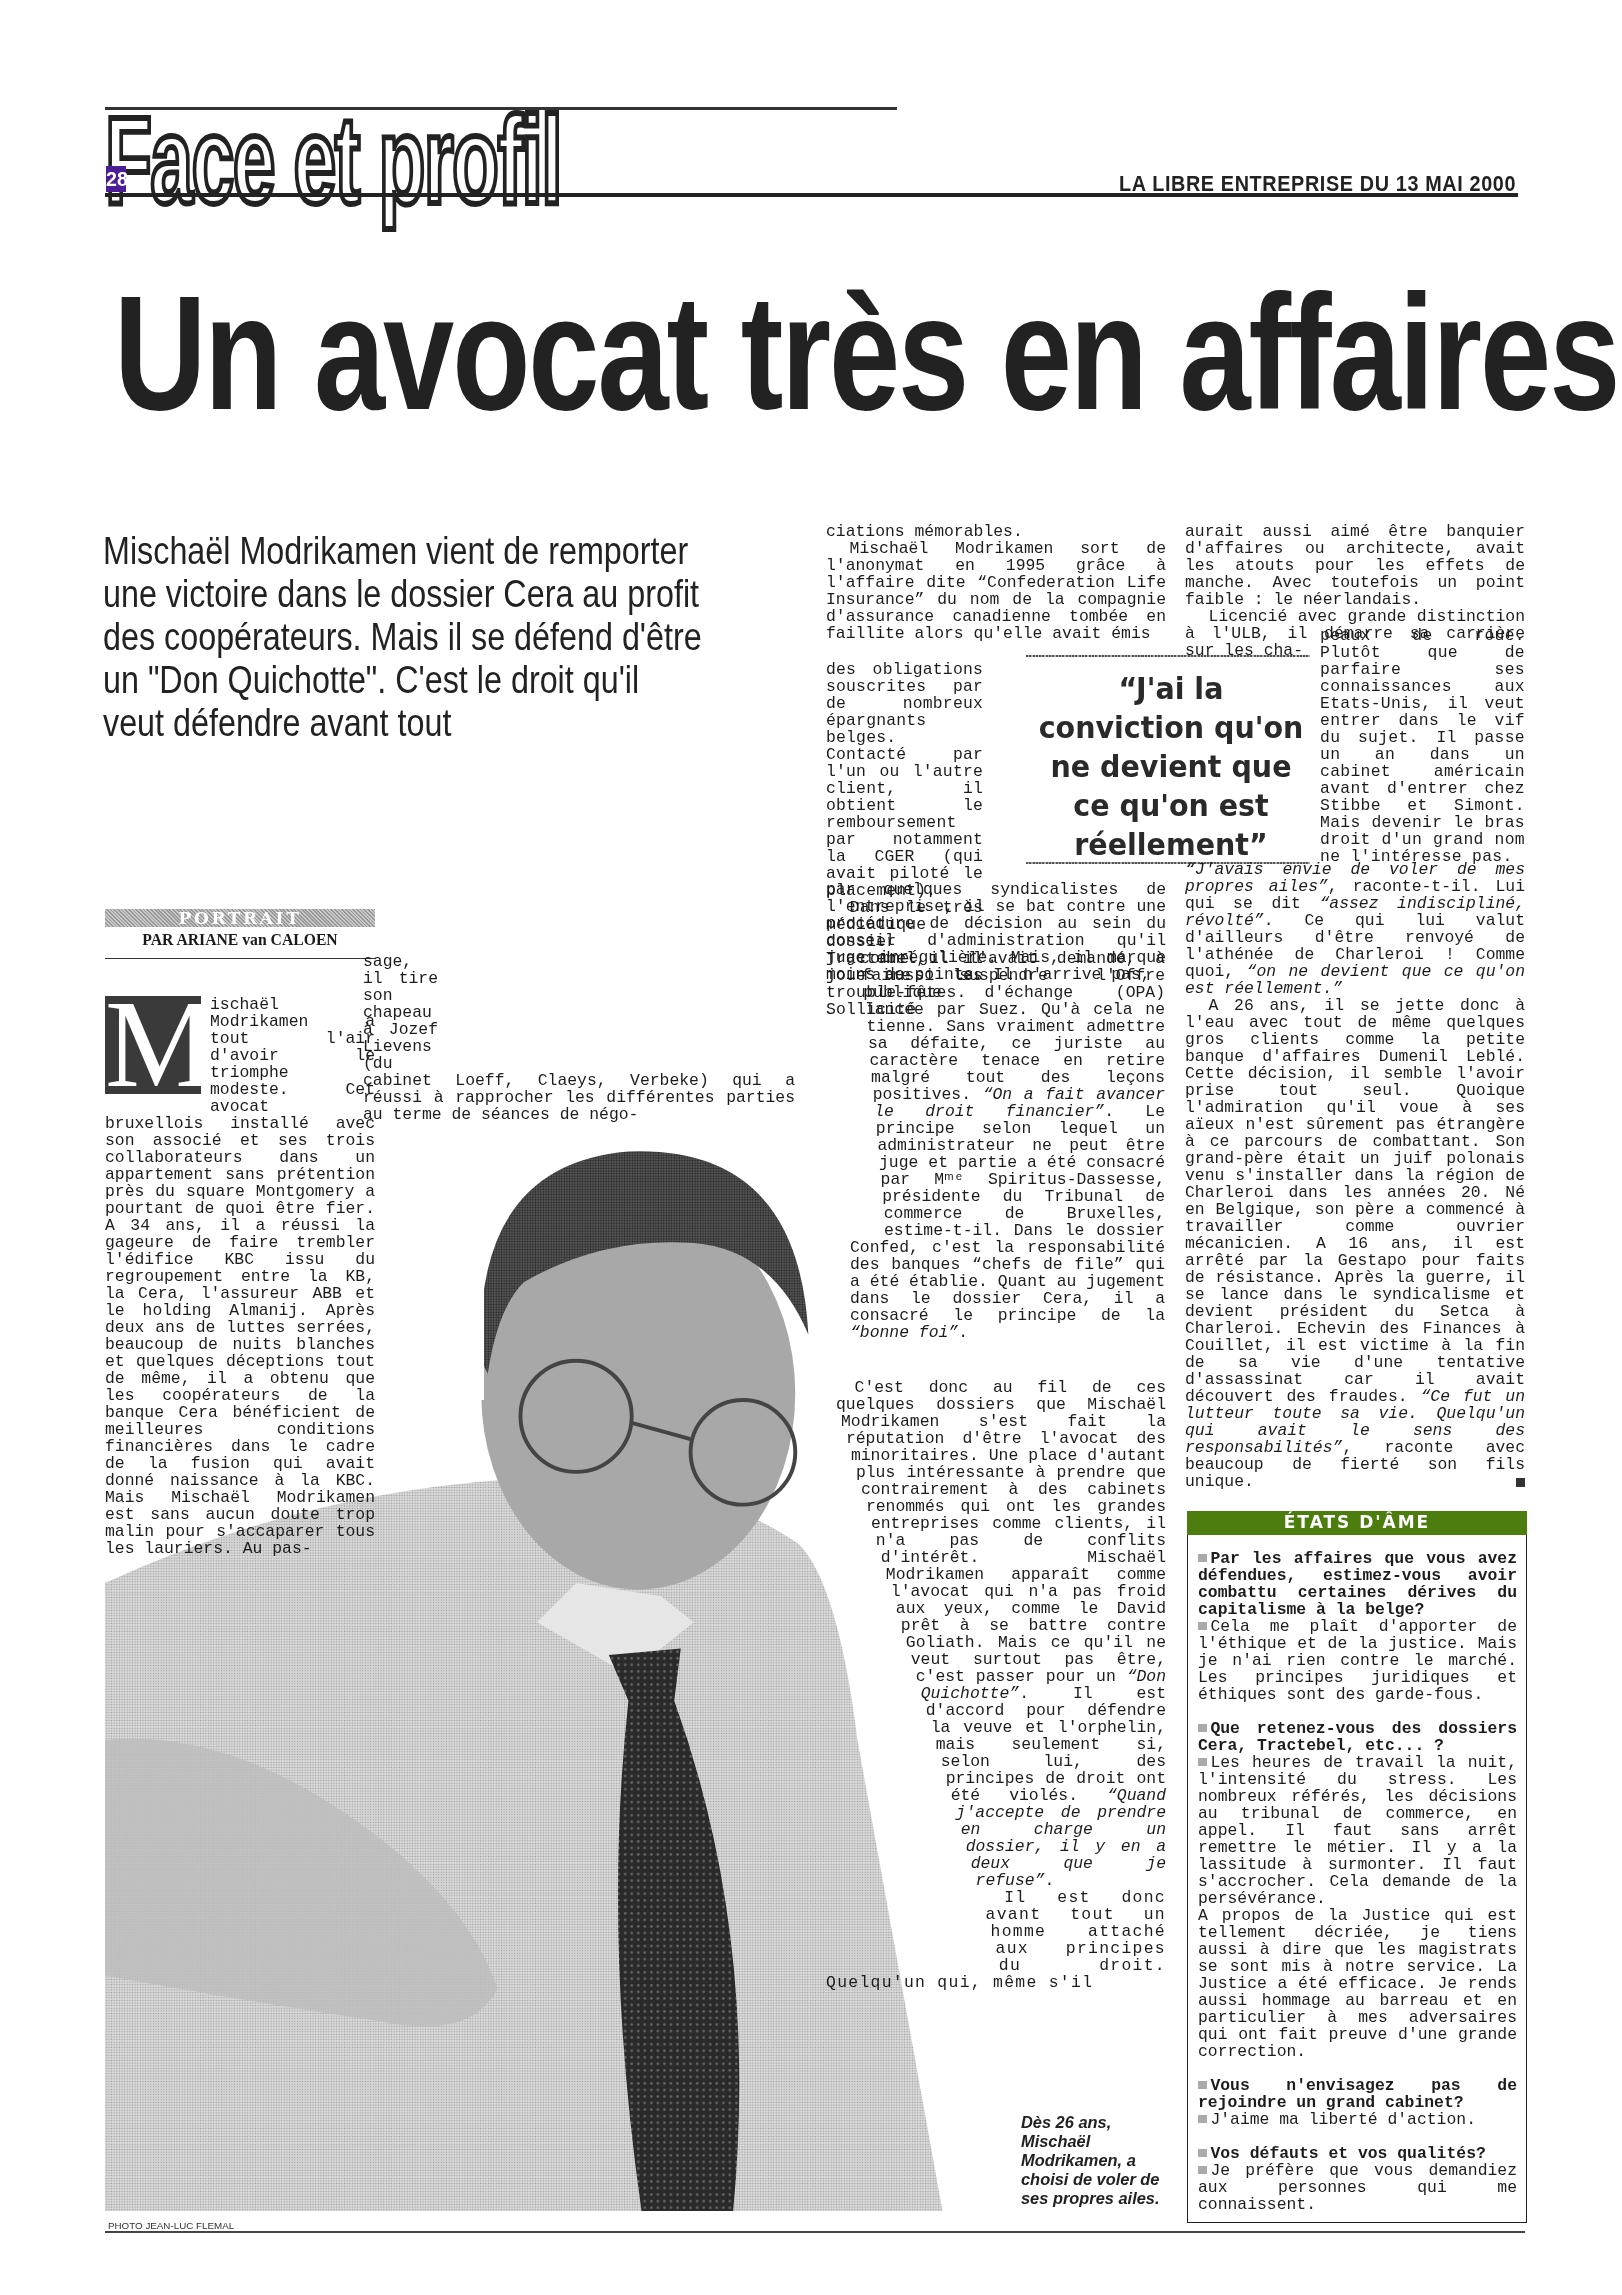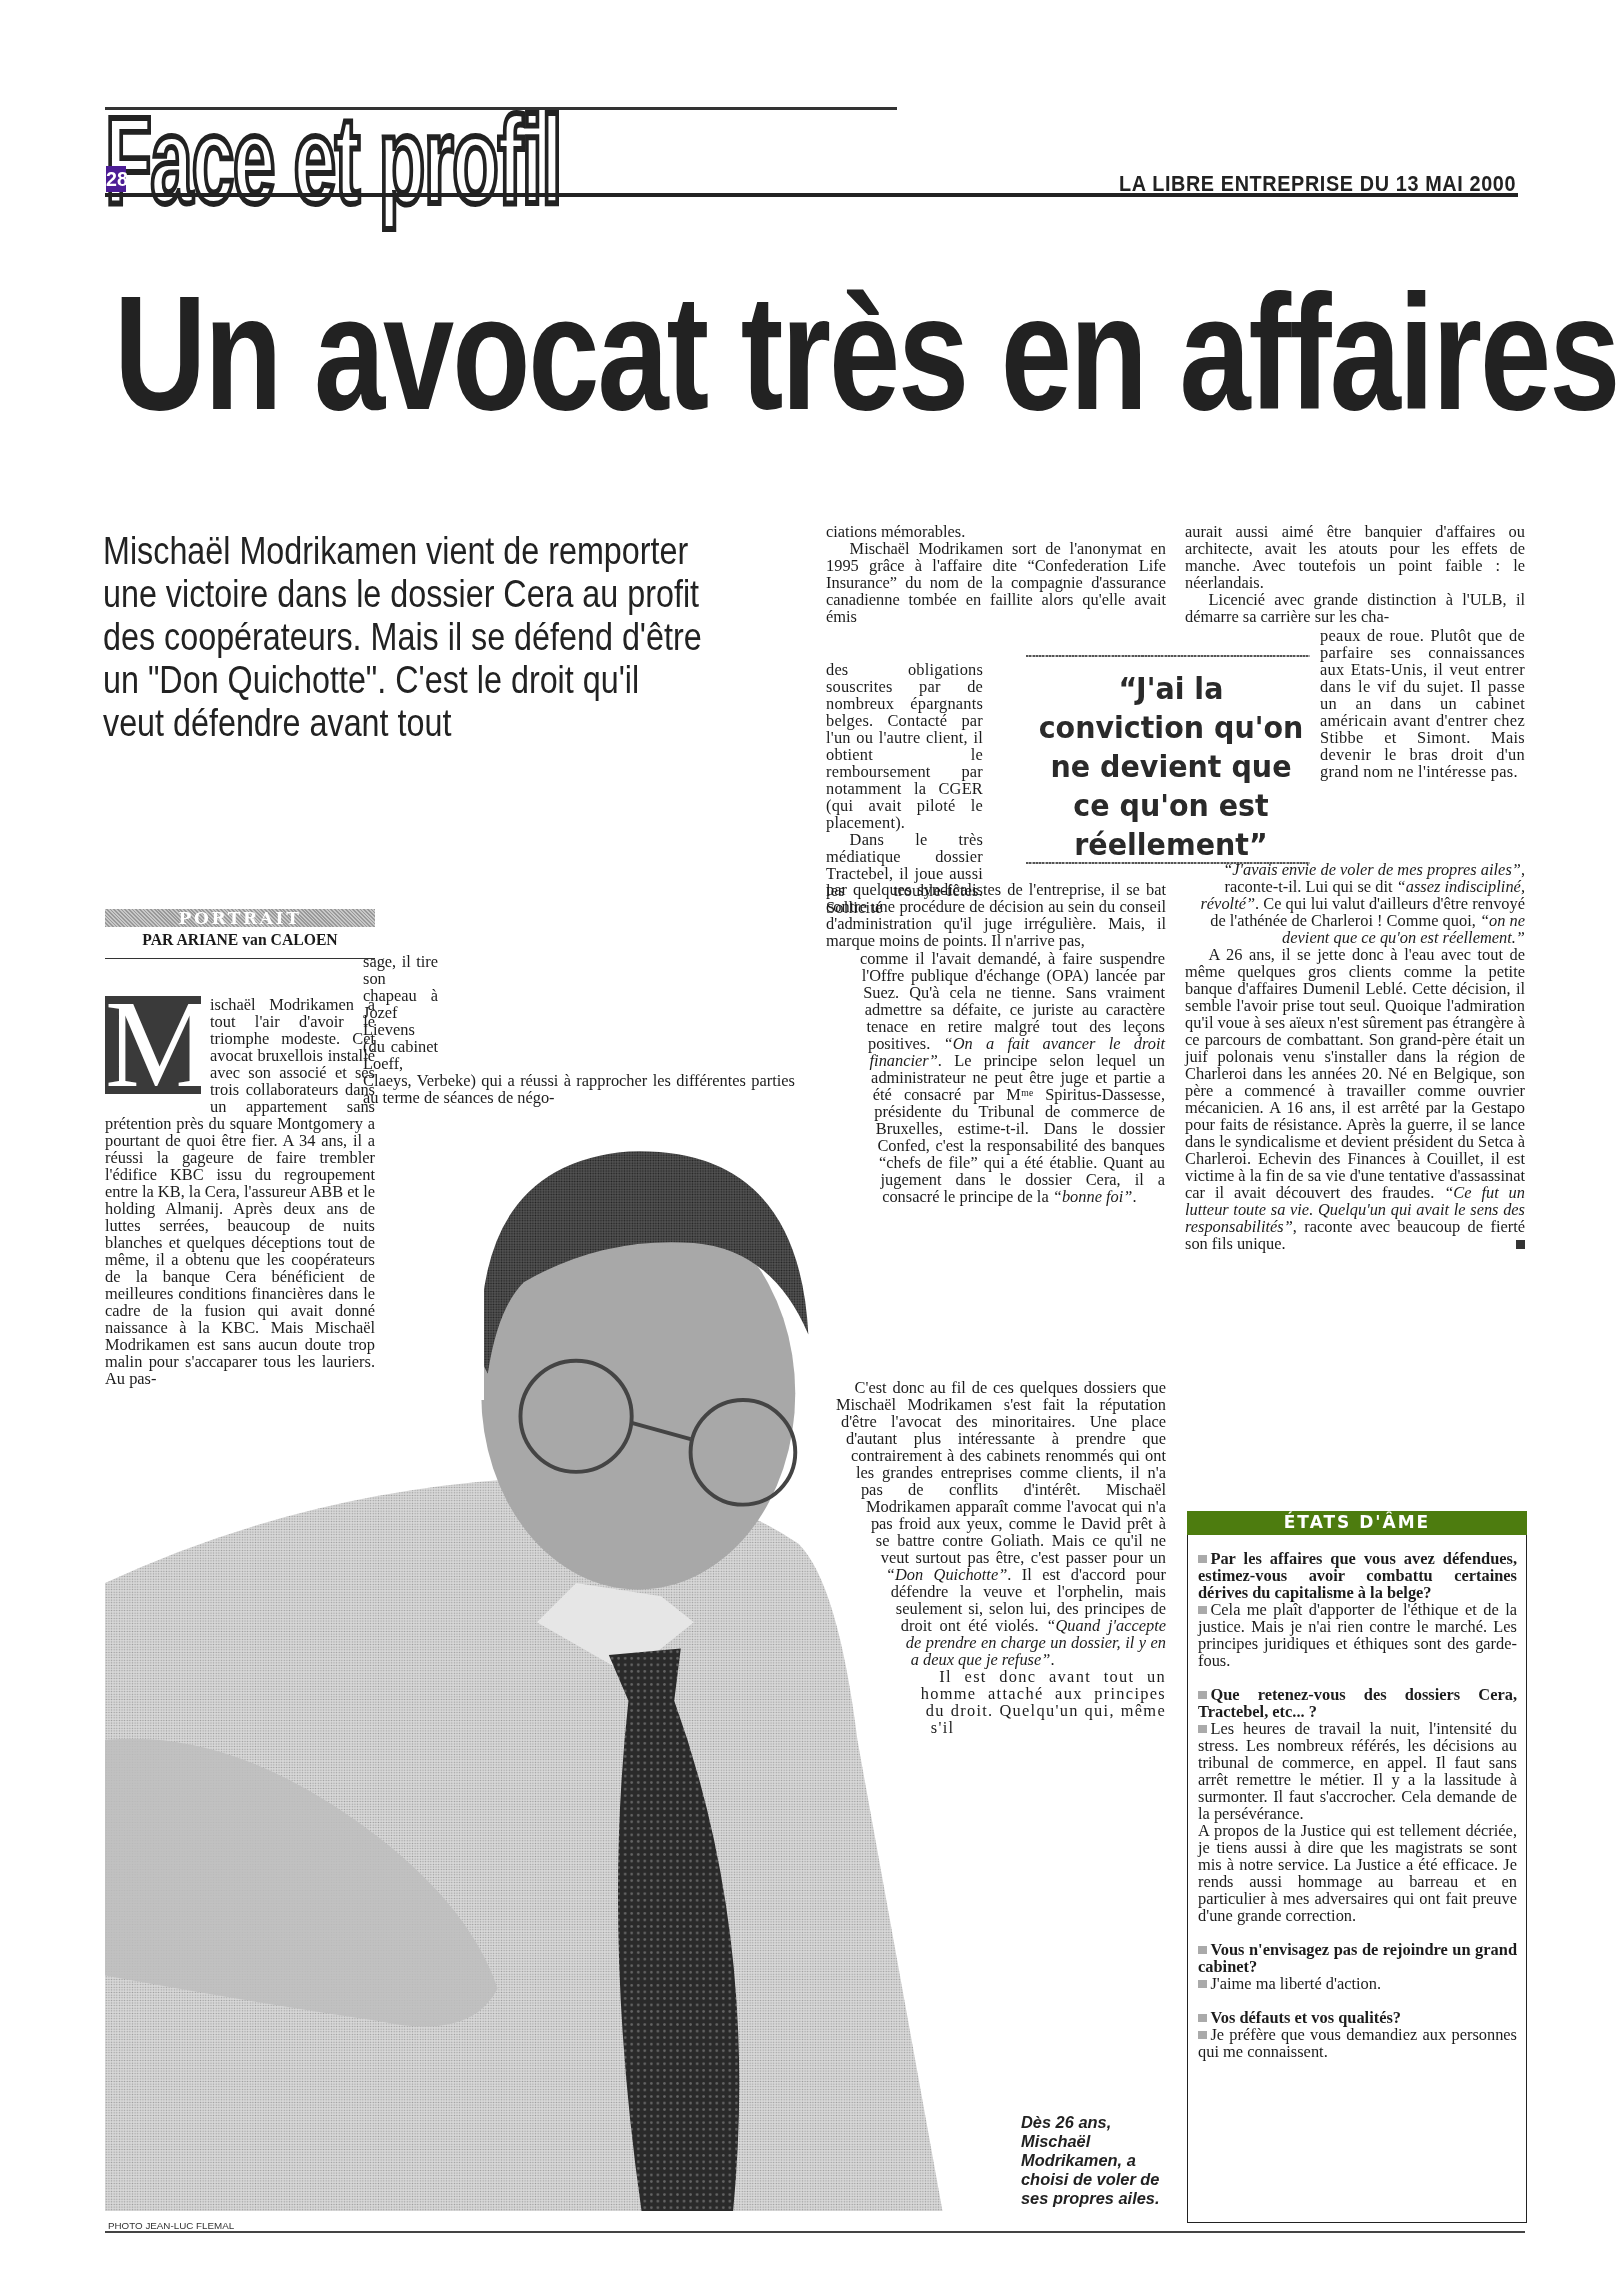--- a/index.html
+++ b/index.html
@@ -11,21 +11,21 @@
   .rule-top { left:105px; top:107px; width:792px; height:2.6px; background:#333; }
   .rule-bot { left:105px; top:193px; width:1413px; height:3.9px; background:#222; }
   .pagenum { left:106px; top:166px; width:19.6px; height:26px; background:#4c1d95; color:#fff; font-family:"Liberation Sans",sans-serif; font-size:19.6px; font-weight:bold; text-align:center; line-height:26px; }
   .paper-date { right:106px; top:171px; font-family:"Liberation Sans",sans-serif; font-size:22px; font-weight:bold; letter-spacing:0.7px; color:#222; transform:scaleX(0.9); transform-origin:right top; white-space:nowrap; }
 
   .headline { left:114px; top:268px; font-family:"Liberation Sans",sans-serif; font-weight:bold; font-size:164px; line-height:170px; letter-spacing:-2.6px; transform:scaleX(0.78); transform-origin:left top; color:#222; white-space:nowrap; }
 
   .chapo { left:103px; top:530px; width:602px; font-family:"Liberation Sans",sans-serif; font-size:38px; line-height:43px; color:#222; transform:scaleX(0.85); transform-origin:left top; width:707px; }
 
   
-  .txt { font-family:Liberation Serif, serif; font-size:16.4px; line-height:17px; color:#1c1c1c; text-align:justify; hyphens:manual; }
+  .txt { font-family:Liberation Mono, monospace; font-size:16.4px; line-height:17px; color:#1c1c1c; text-align:justify; hyphens:manual; }
   .txt p { margin:0; text-indent:0; }
   .txt p.ind { text-indent:23.6px; }
   .txt i { font-style:italic; }
 
   .portrait-band { left:105px; top:909px; width:270px; height:18.3px; background:repeating-linear-gradient(45deg,#999 0 1.3px,#c8c8c8 1.3px 2.6px); color:#fff; font-family:"DejaVu Serif",serif; font-weight:bold; font-size:17px; letter-spacing:2.6px; text-align:center; line-height:18.3px; }
   .byline { left:105px; top:931px; width:270px; text-align:center; font-family:Liberation Serif, serif; font-weight:bold; font-size:15.7px; }
   .byline-rule { left:105px; top:958px; width:270px; height:1.3px; background:#333; }
 
   .dropcap { left:105px; top:996px; width:96px; height:98px; background:#3a3a3a; color:#fff; font-family:"Liberation Serif",serif; font-size:124px; line-height:98px; text-align:center; overflow:hidden; }
 
@@ -149,21 +149,21 @@
 <div class="abs txt" style="left:1185px;top:523px;width:340px;">
   <p>aurait aussi aimé être banquier d'affaires ou architecte, avait les atouts pour les effets de manche. Avec toutefois un point faible : le néerlandais.</p>
   <p class="ind">Licencié avec grande distinction à l'ULB, il démarre sa carrière sur les cha-</p>
 </div>
 <div class="abs txt" style="left:1320px;top:627px;width:205px;letter-spacing:0.3px">
   <p>
     <span>peaux de roue. Plutôt que de parfaire ses connaissances aux Etats-Unis, il veut entrer dans le vif du sujet. Il passe un an dans un cabinet américain avant d'entrer chez Stibbe et Simont. Mais devenir le bras droit d'un grand nom ne l'intéresse pas.</span>
   </p>
 </div>
 <div class="abs txt" style="left:1185px;top:861px;width:340px;">
-  <p style="text-align:right">
+  <p style="">
     <i>“J'avais envie de voler de mes propres ailes”</i><span>, raconte-t-il. Lui qui se dit </span><i>“assez indiscipliné, révolté”</i><span>. Ce qui lui valut d'ailleurs d'être renvoyé de l'athénée de Charleroi ! Comme quoi, </span><i>“on ne devient que ce qu'on est réellement.”</i>
   </p>
   <p class="ind">
     <span>A 26 ans, il se jette donc à l'eau avec tout de même quelques gros clients comme la petite banque d'affaires Dumenil Leblé. Cette décision, il semble l'avoir prise tout seul. Quoique l'admiration qu'il voue à ses aïeux n'est sûrement pas étrangère à ce parcours de combattant. Son grand-père était un juif polonais venu s'installer dans la région de Charleroi dans les années 20. Né en Belgique, son père a commencé à travailler comme ouvrier mécanicien. A 16 ans, il est arrêté par la Gestapo pour faits de résistance. Après la guerre, il se lance dans le syndicalisme et devient président du Setca à Charleroi. Echevin des Finances à Couillet, il est victime à la fin de sa vie d'une tentative d'assassinat car il avait découvert des fraudes. </span><i>“Ce fut un lutteur toute sa vie. Quelqu'un qui avait le sens des responsabilités”</i><span>, raconte avec beaucoup de fierté son fils unique.</span><span class="endmark"></span>
   </p>
 </div>
 
 <div class="abs etats-head">ÉTATS D'ÂME</div>
 <div class="abs etats-box"></div>
 <div class="abs txt etats-body">

